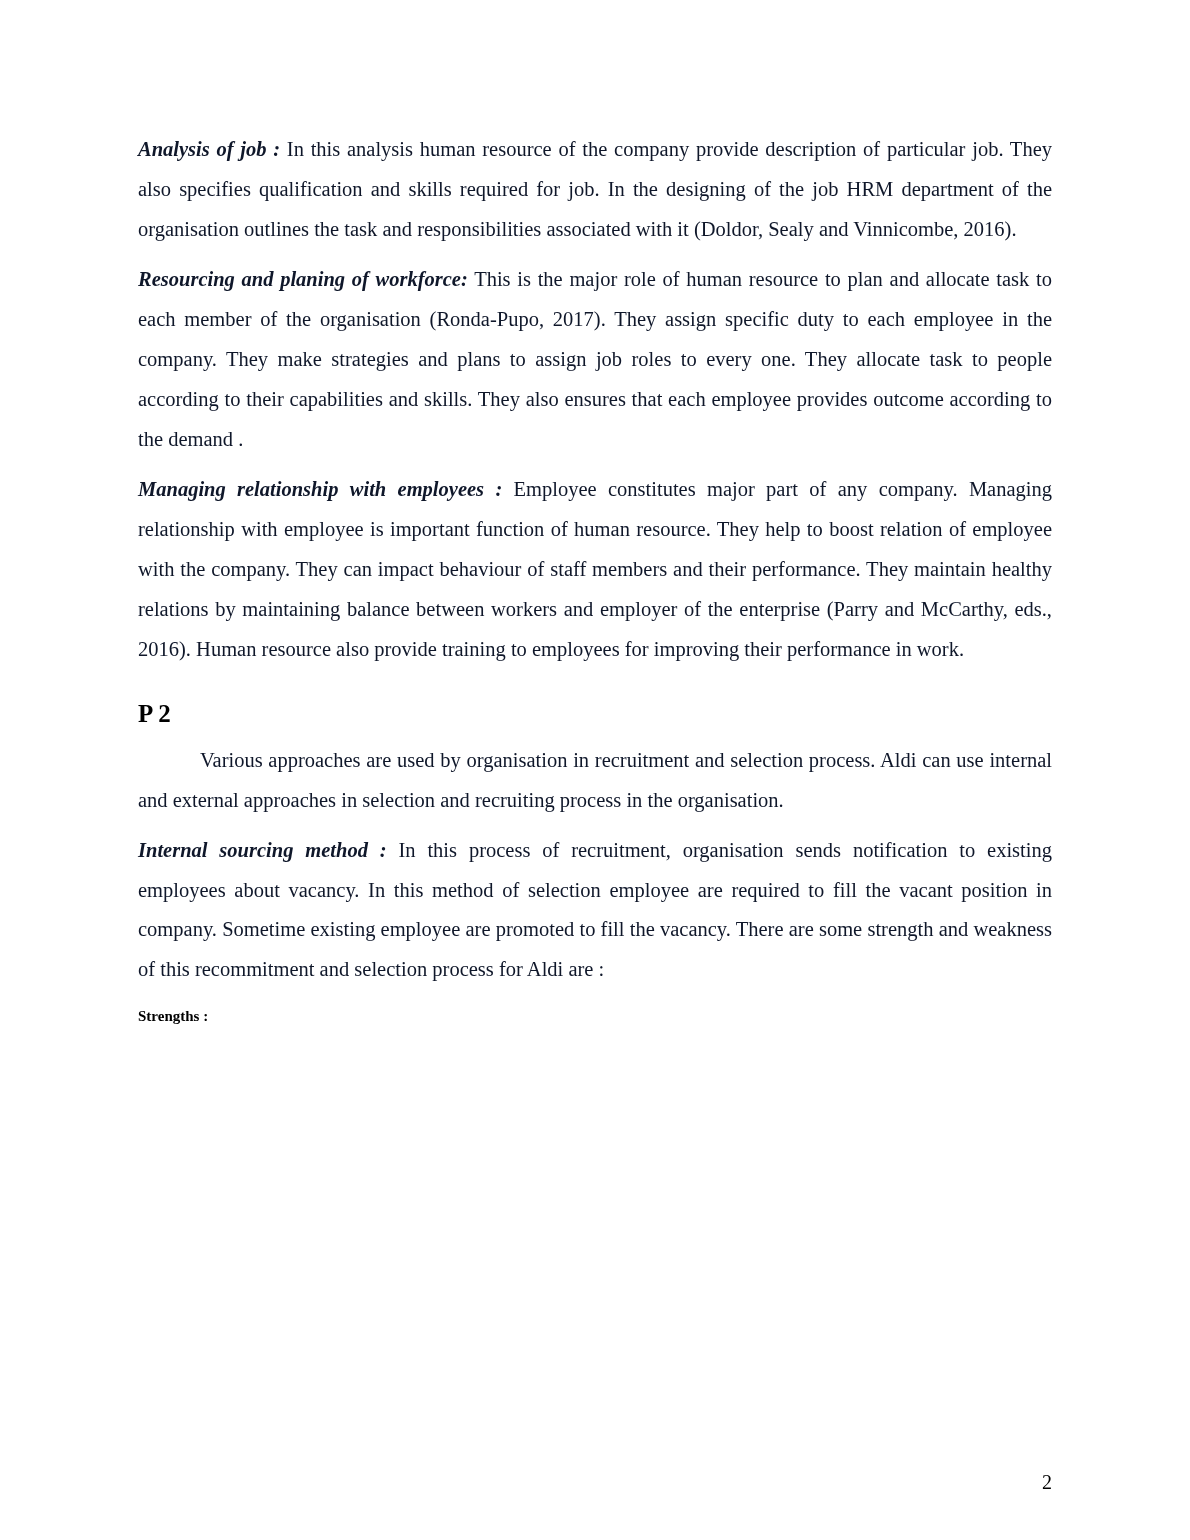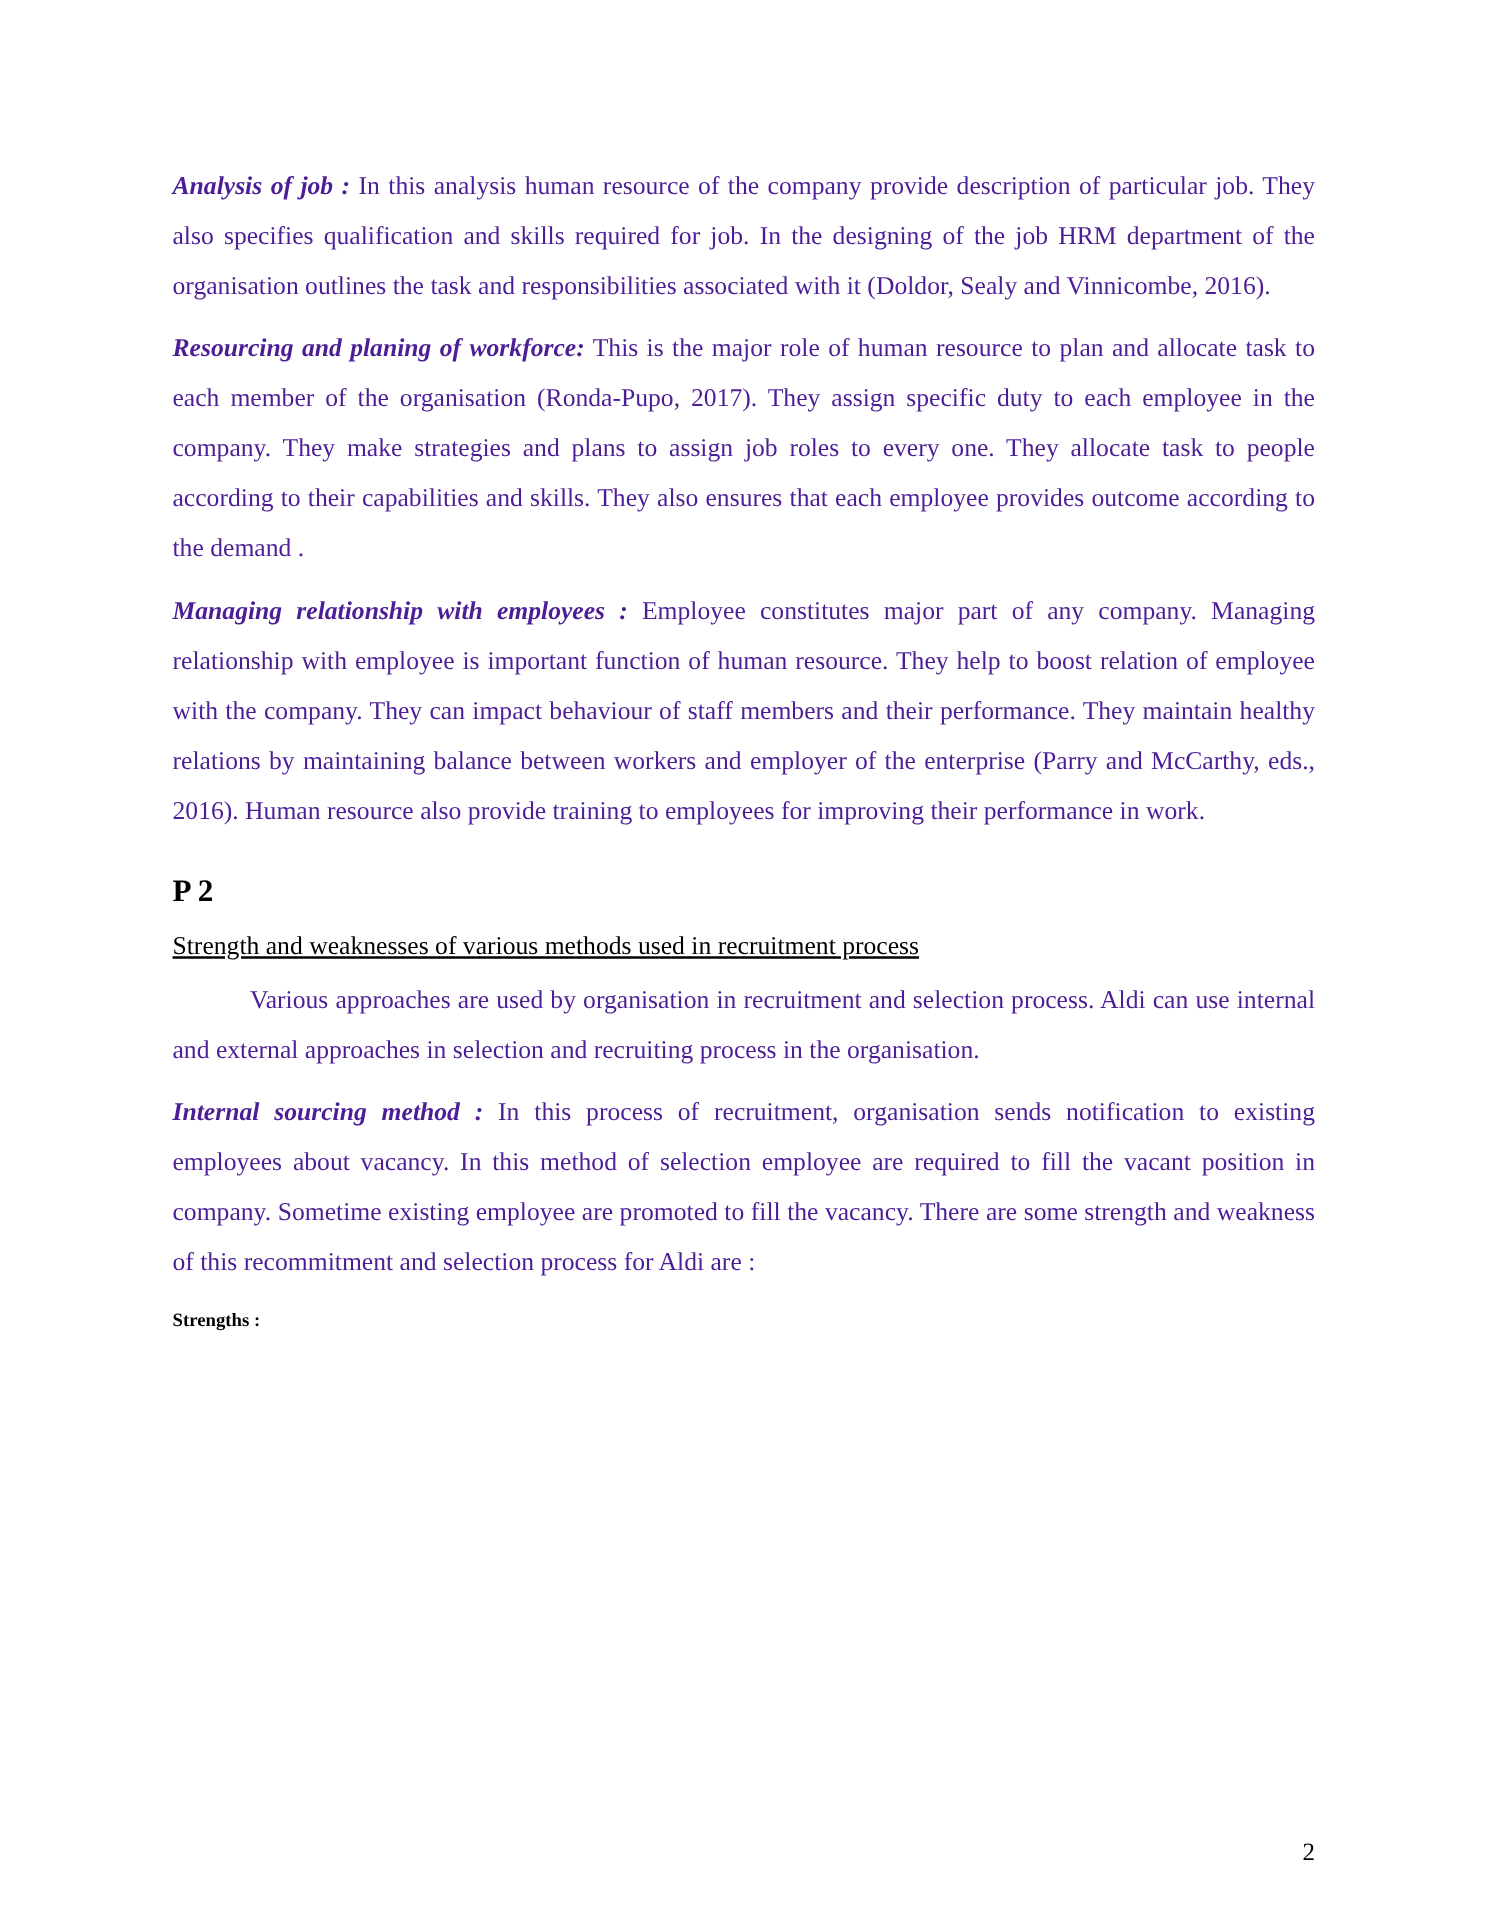--- a/index.html
+++ b/index.html
@@ -16,21 +16,21 @@
     font-family: "Liberation Serif", "DejaVu Serif", serif;
     color: #000000;
     box-sizing: border-box;
     padding: 130px 138px 0 138px;
   }
   .body-text {
     font-size: 20.5px;
     line-height: 1.95;
     text-align: justify;
     margin: 0 0 10px 0;
-    color: #4c1d95;
+    color: #0f172a;
   }
   .body-text .lead {
     font-weight: bold;
     font-style: italic;
   }
   .heading {
     font-size: 25px;
     font-weight: bold;
     margin: 26px 0 10px 0;
     line-height: 1.4;
@@ -84,21 +84,20 @@
 
   <p class="body-text"><span class="lead">Analysis of job :</span><span>  In this analysis human resource of the company provide description of particular  job. They also specifies qualification and skills required for job. In the designing of the job HRM department of the organisation outlines the task and responsibilities associated with it (Doldor, Sealy and Vinnicombe, 2016).</span></p>
 
 
   <p class="body-text"><span class="lead">Resourcing and planing of workforce:</span><span>  This is the major role of human resource to plan and allocate task to each member of the organisation (Ronda-Pupo, 2017).  They assign specific duty to each employee in the company. They make strategies and plans to assign job roles to every one. They allocate task to people according to their capabilities and skills. They also ensures that each employee provides outcome according to the demand .</span></p>
 
   <p class="body-text"><span class="lead">Managing relationship with employees :</span><span> Employee constitutes major part of any company. Managing relationship with employee is  important function of human resource. They help to boost relation  of employee with the company. They can impact behaviour of  staff members and their performance. They maintain healthy relations by maintaining balance between workers and employer of the enterprise (Parry and McCarthy, eds., 2016). Human resource also provide training to employees for improving their performance in  work.</span></p>
 
   <h2 class="heading">P 2</h2>
 
-  <p class="underline-head">Strength and weaknesses of various methods used in recruitment process </p>
 
   <p class="body-text indent-para">Various approaches are used by organisation  in recruitment and selection process. Aldi can use internal and external approaches  in selection  and recruiting process in the organisation.</p>
 
   <p class="body-text"><span class="lead">Internal sourcing method :</span><span> In this process of recruitment, organisation sends notification to existing employees about vacancy.  In this method of selection employee are required to fill the vacant position in  company. Sometime existing employee are promoted to fill the vacancy. There are some strength and weakness of this recommitment and selection process for Aldi are :</span></p>
 
   <p class="strong-label">Strengths :</p>
 
 
   <div class="page-number">2</div>
 

